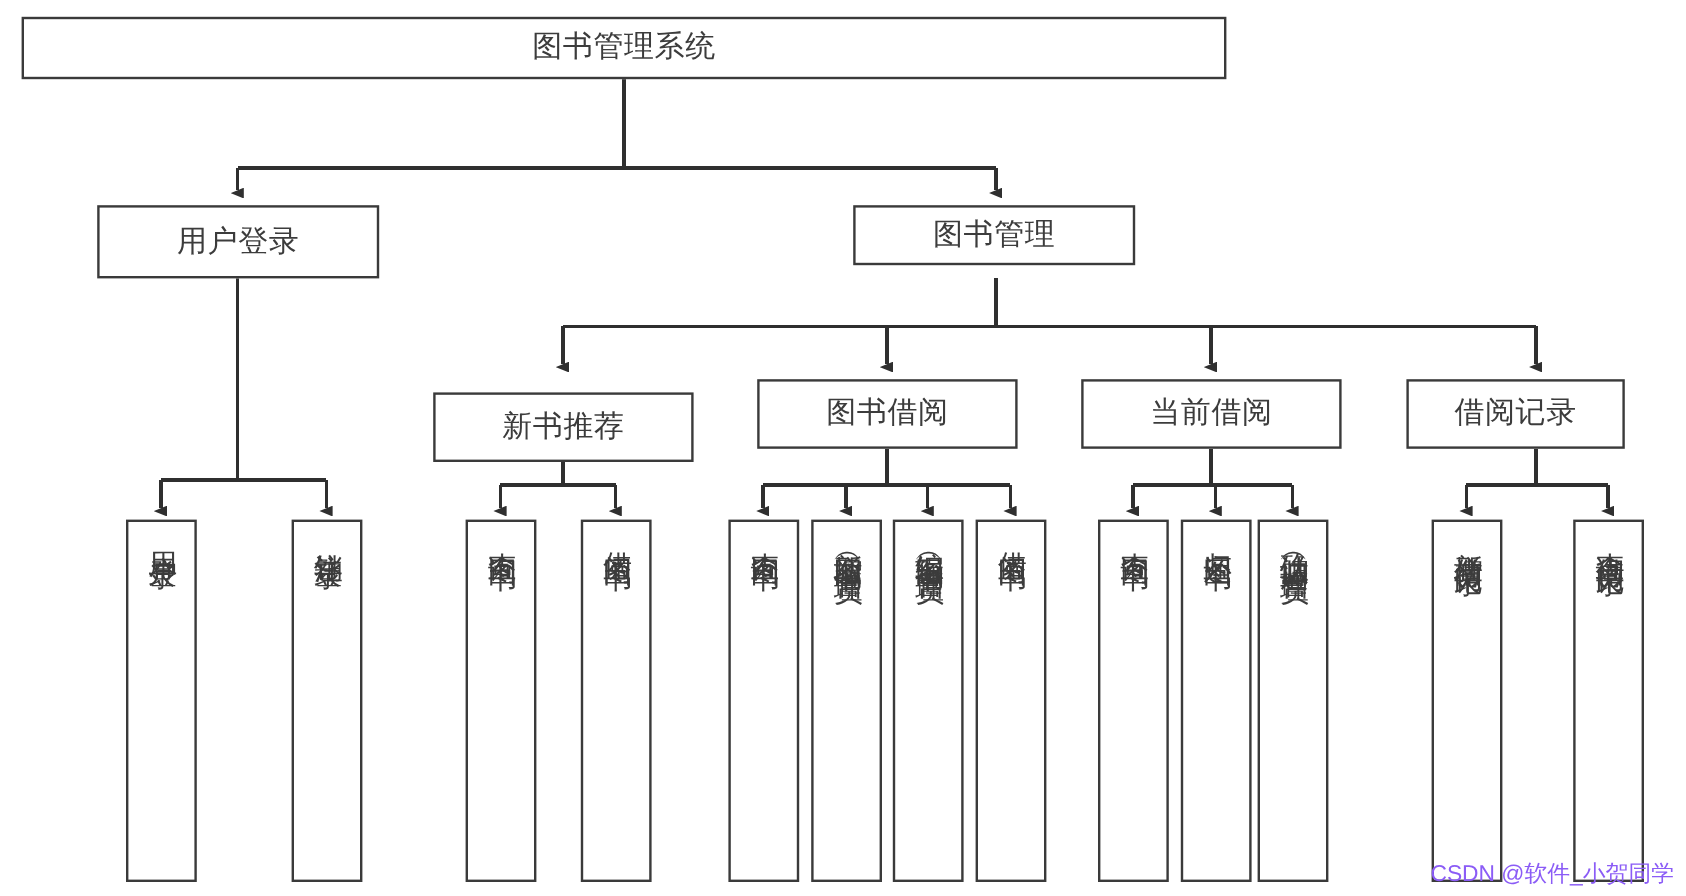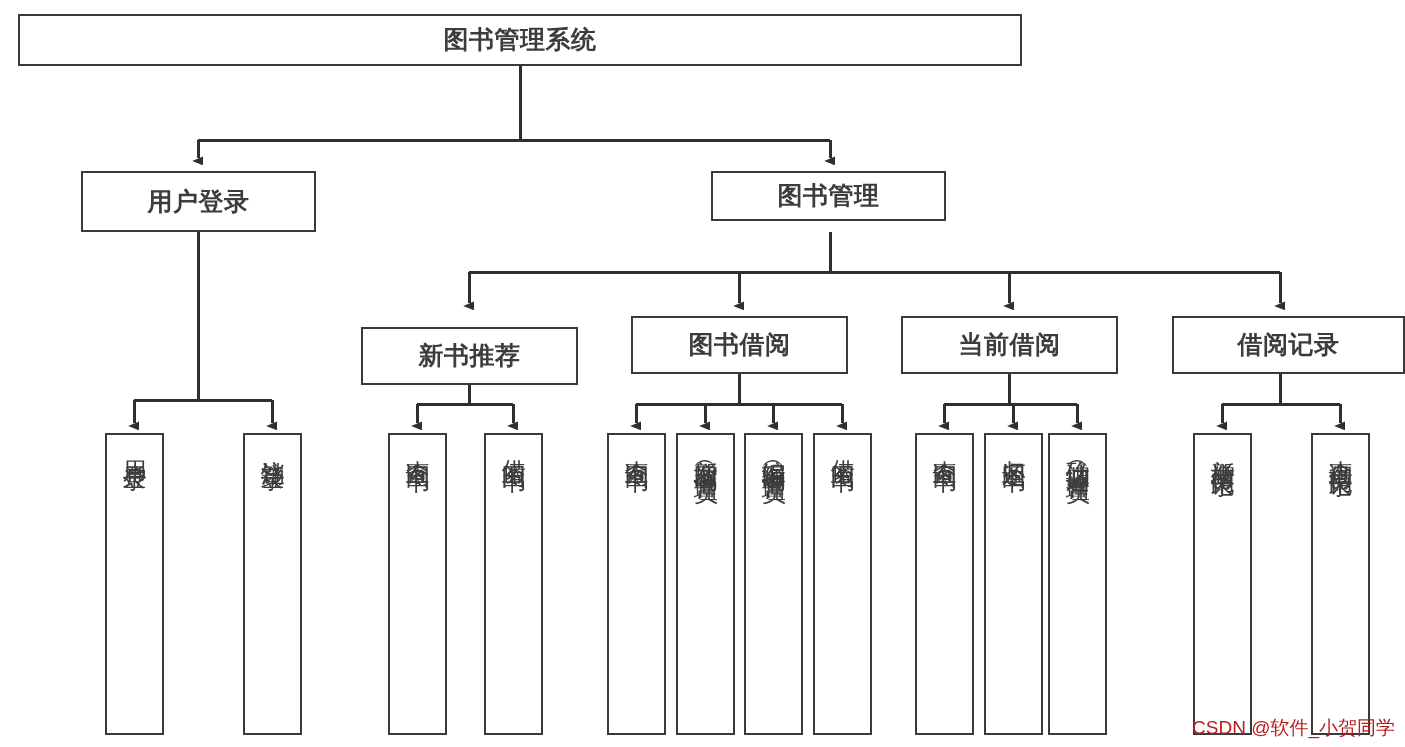--- a/index.html
+++ b/index.html
@@ -41,21 +41,20 @@
     display: block;
     text-align: center;
     color: #3c3c3c;
     line-height: 1.02;
     white-space: nowrap;
   }
   
   .node.h .node-label {
     font-size: 25px;
     letter-spacing: 0.5px;
-    font-weight: bold;
   }
   .node.root .node-label {
     font-size: 25px;
   }
   
   .node.v {
     align-items: flex-start;
     justify-content: center;
     padding-top: 6px;
   }
@@ -65,21 +64,21 @@
     font-size: 24px;
     line-height: 1.1;
     letter-spacing: 3px;
     white-space: nowrap;
   }
   #watermark {
     position: absolute;
     right: 10px;
     bottom: 6px;
     font-size: 19px;
-    color: #b91c1c;
+    color: #8b5cf6;
     z-index: 5;
     white-space: nowrap;
     font-family: "Liberation Sans", "DejaVu Sans", sans-serif;
   }
 </style>
 </head>
 <body>
 
 <div id="diagram-root">
 
@@ -146,21 +145,21 @@
 
   <div class="node h" style="left:361px; top:327px; width:217px; height:58px;">
     <span class="node-label">新书推荐</span>
   </div>
   <div class="node h" style="left:631px; top:316px; width:217px; height:58px;">
     <span class="node-label">图书借阅</span>
   </div>
   <div class="node h" style="left:901px; top:316px; width:217px; height:58px;">
     <span class="node-label">当前借阅</span>
   </div>
-  <div class="node h" style="left:1172px; top:316px; width:233px; height:58px;justify-content:center;">
+  <div class="node h" style="left:1172px; top:316px; width:182px; height:58px;justify-content:center;">
     <span class="node-label">借阅记录</span>
   </div>
 
   <div class="node v" style="left:105px; top:433px; width:59px; height:302px;">
     <span class="node-label">用户登录</span>
   </div>
   <div class="node v" style="left:243px; top:433px; width:59px; height:302px;">
     <span class="node-label">注销登录</span>
   </div>
 

